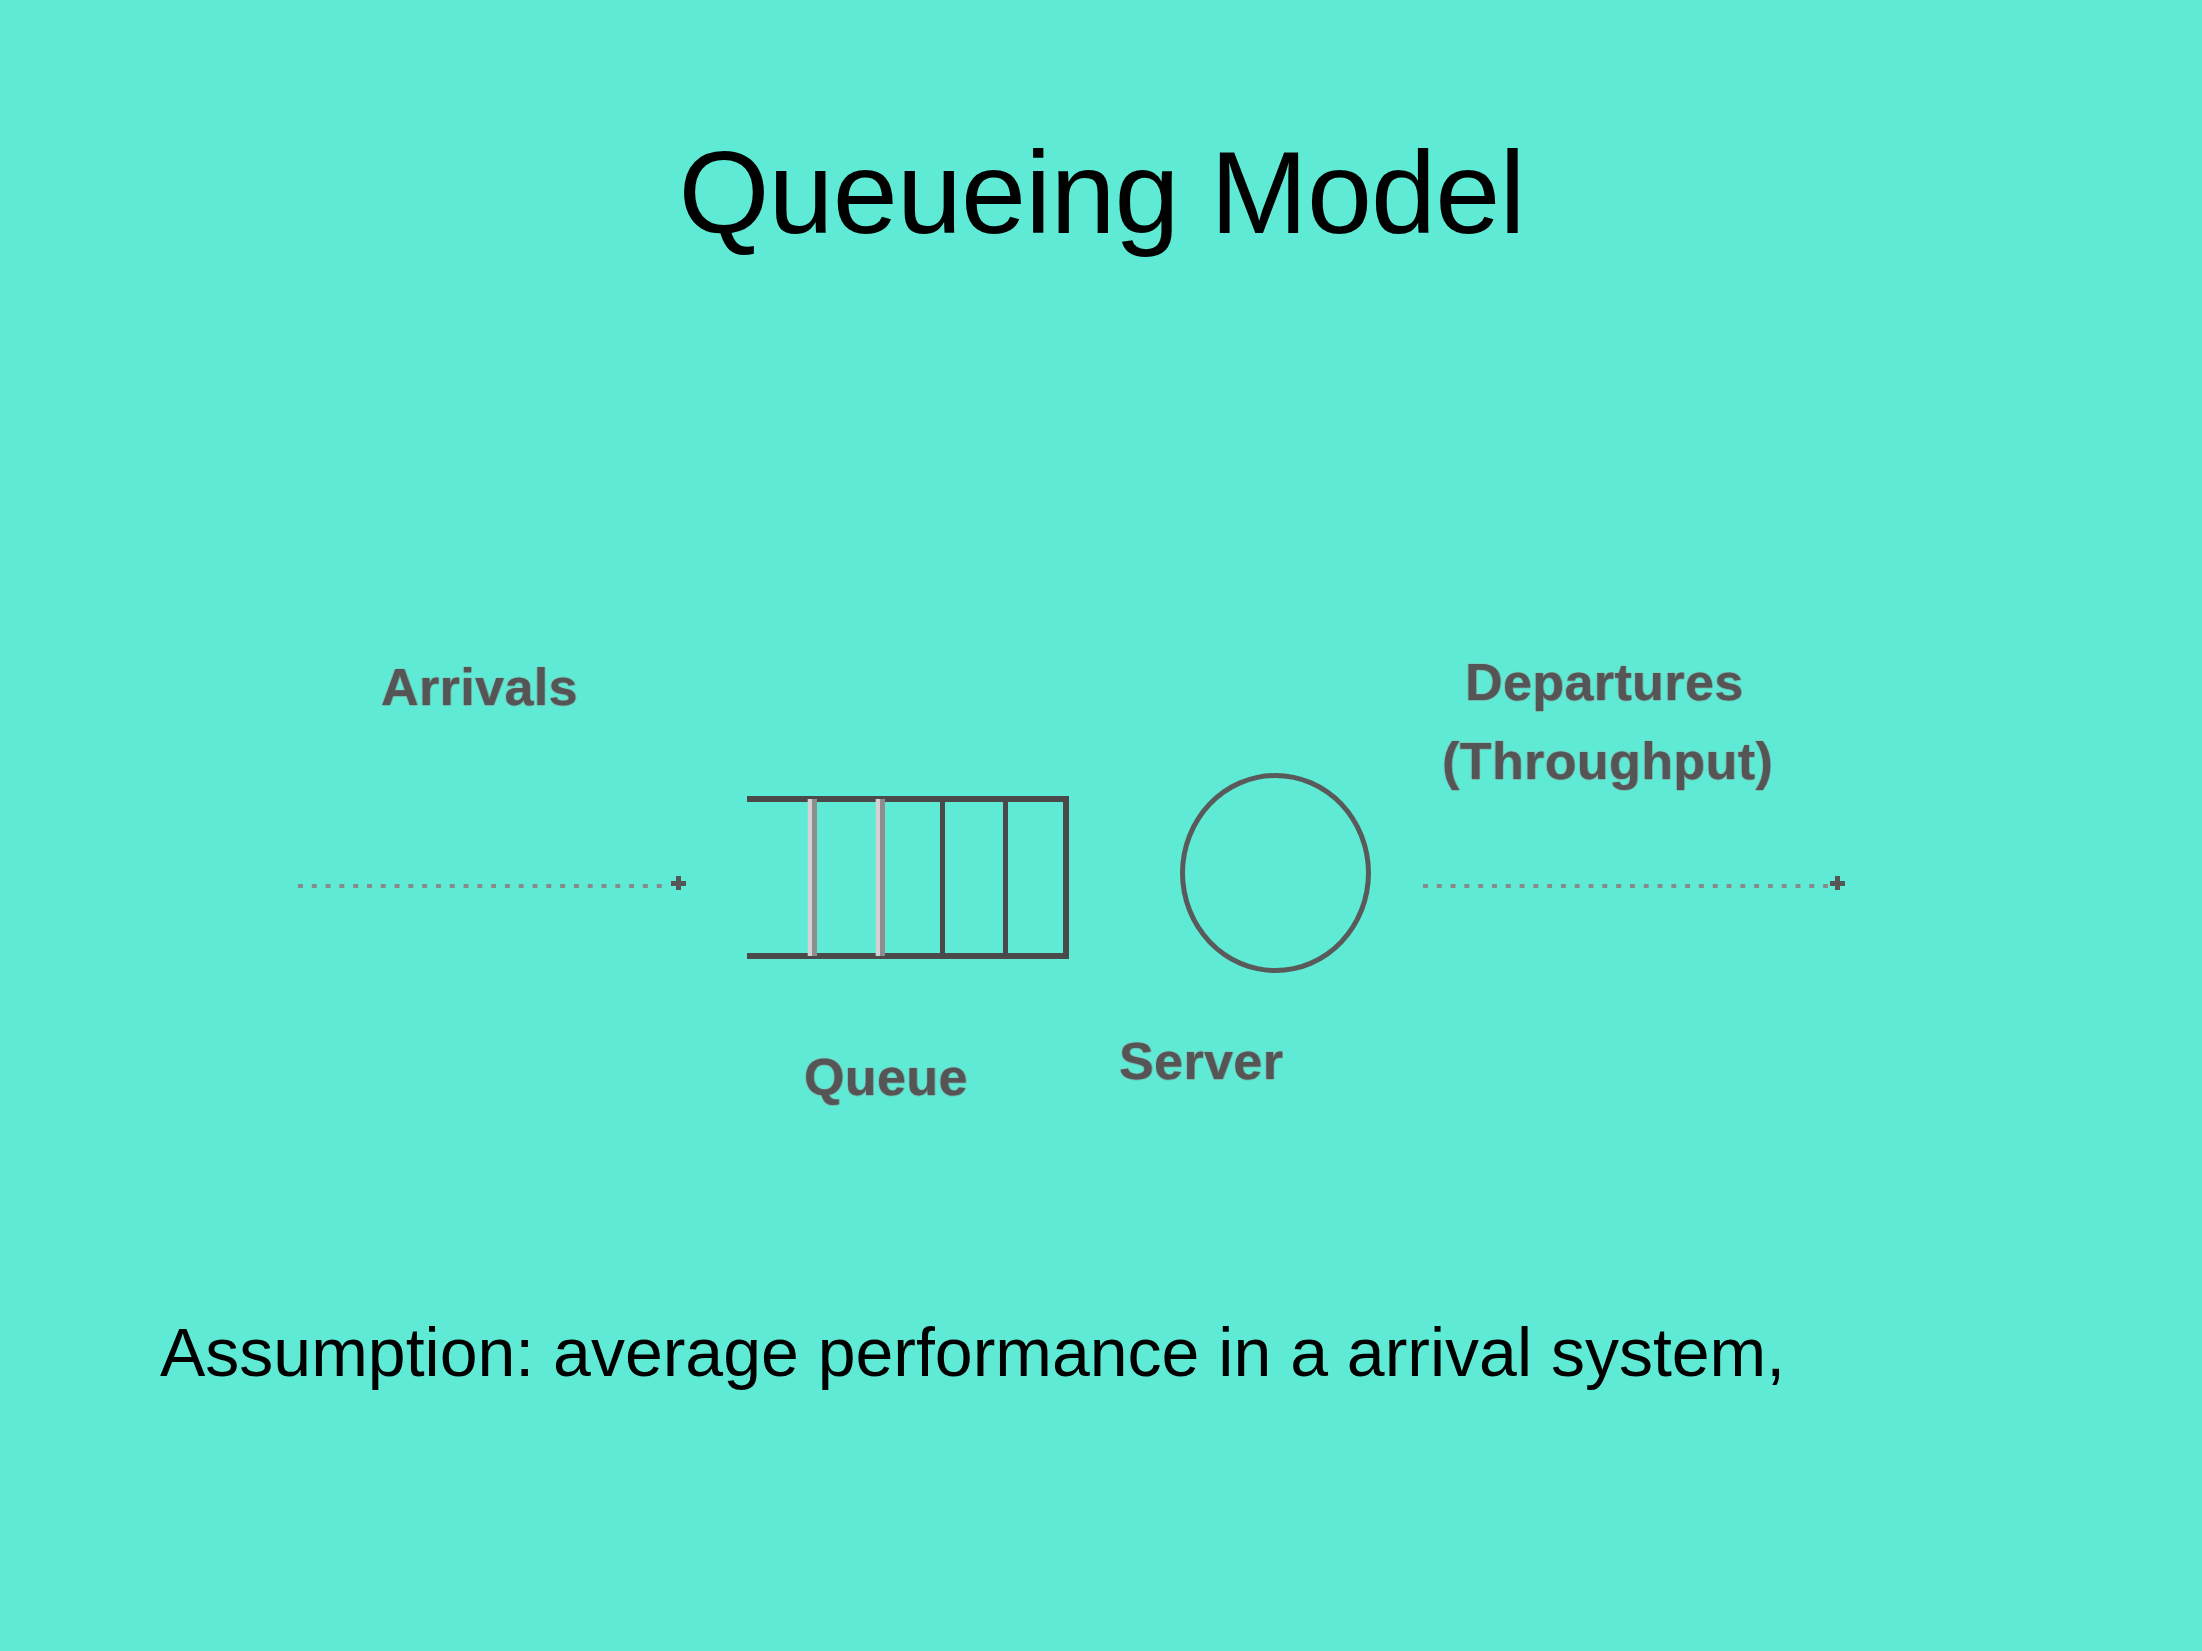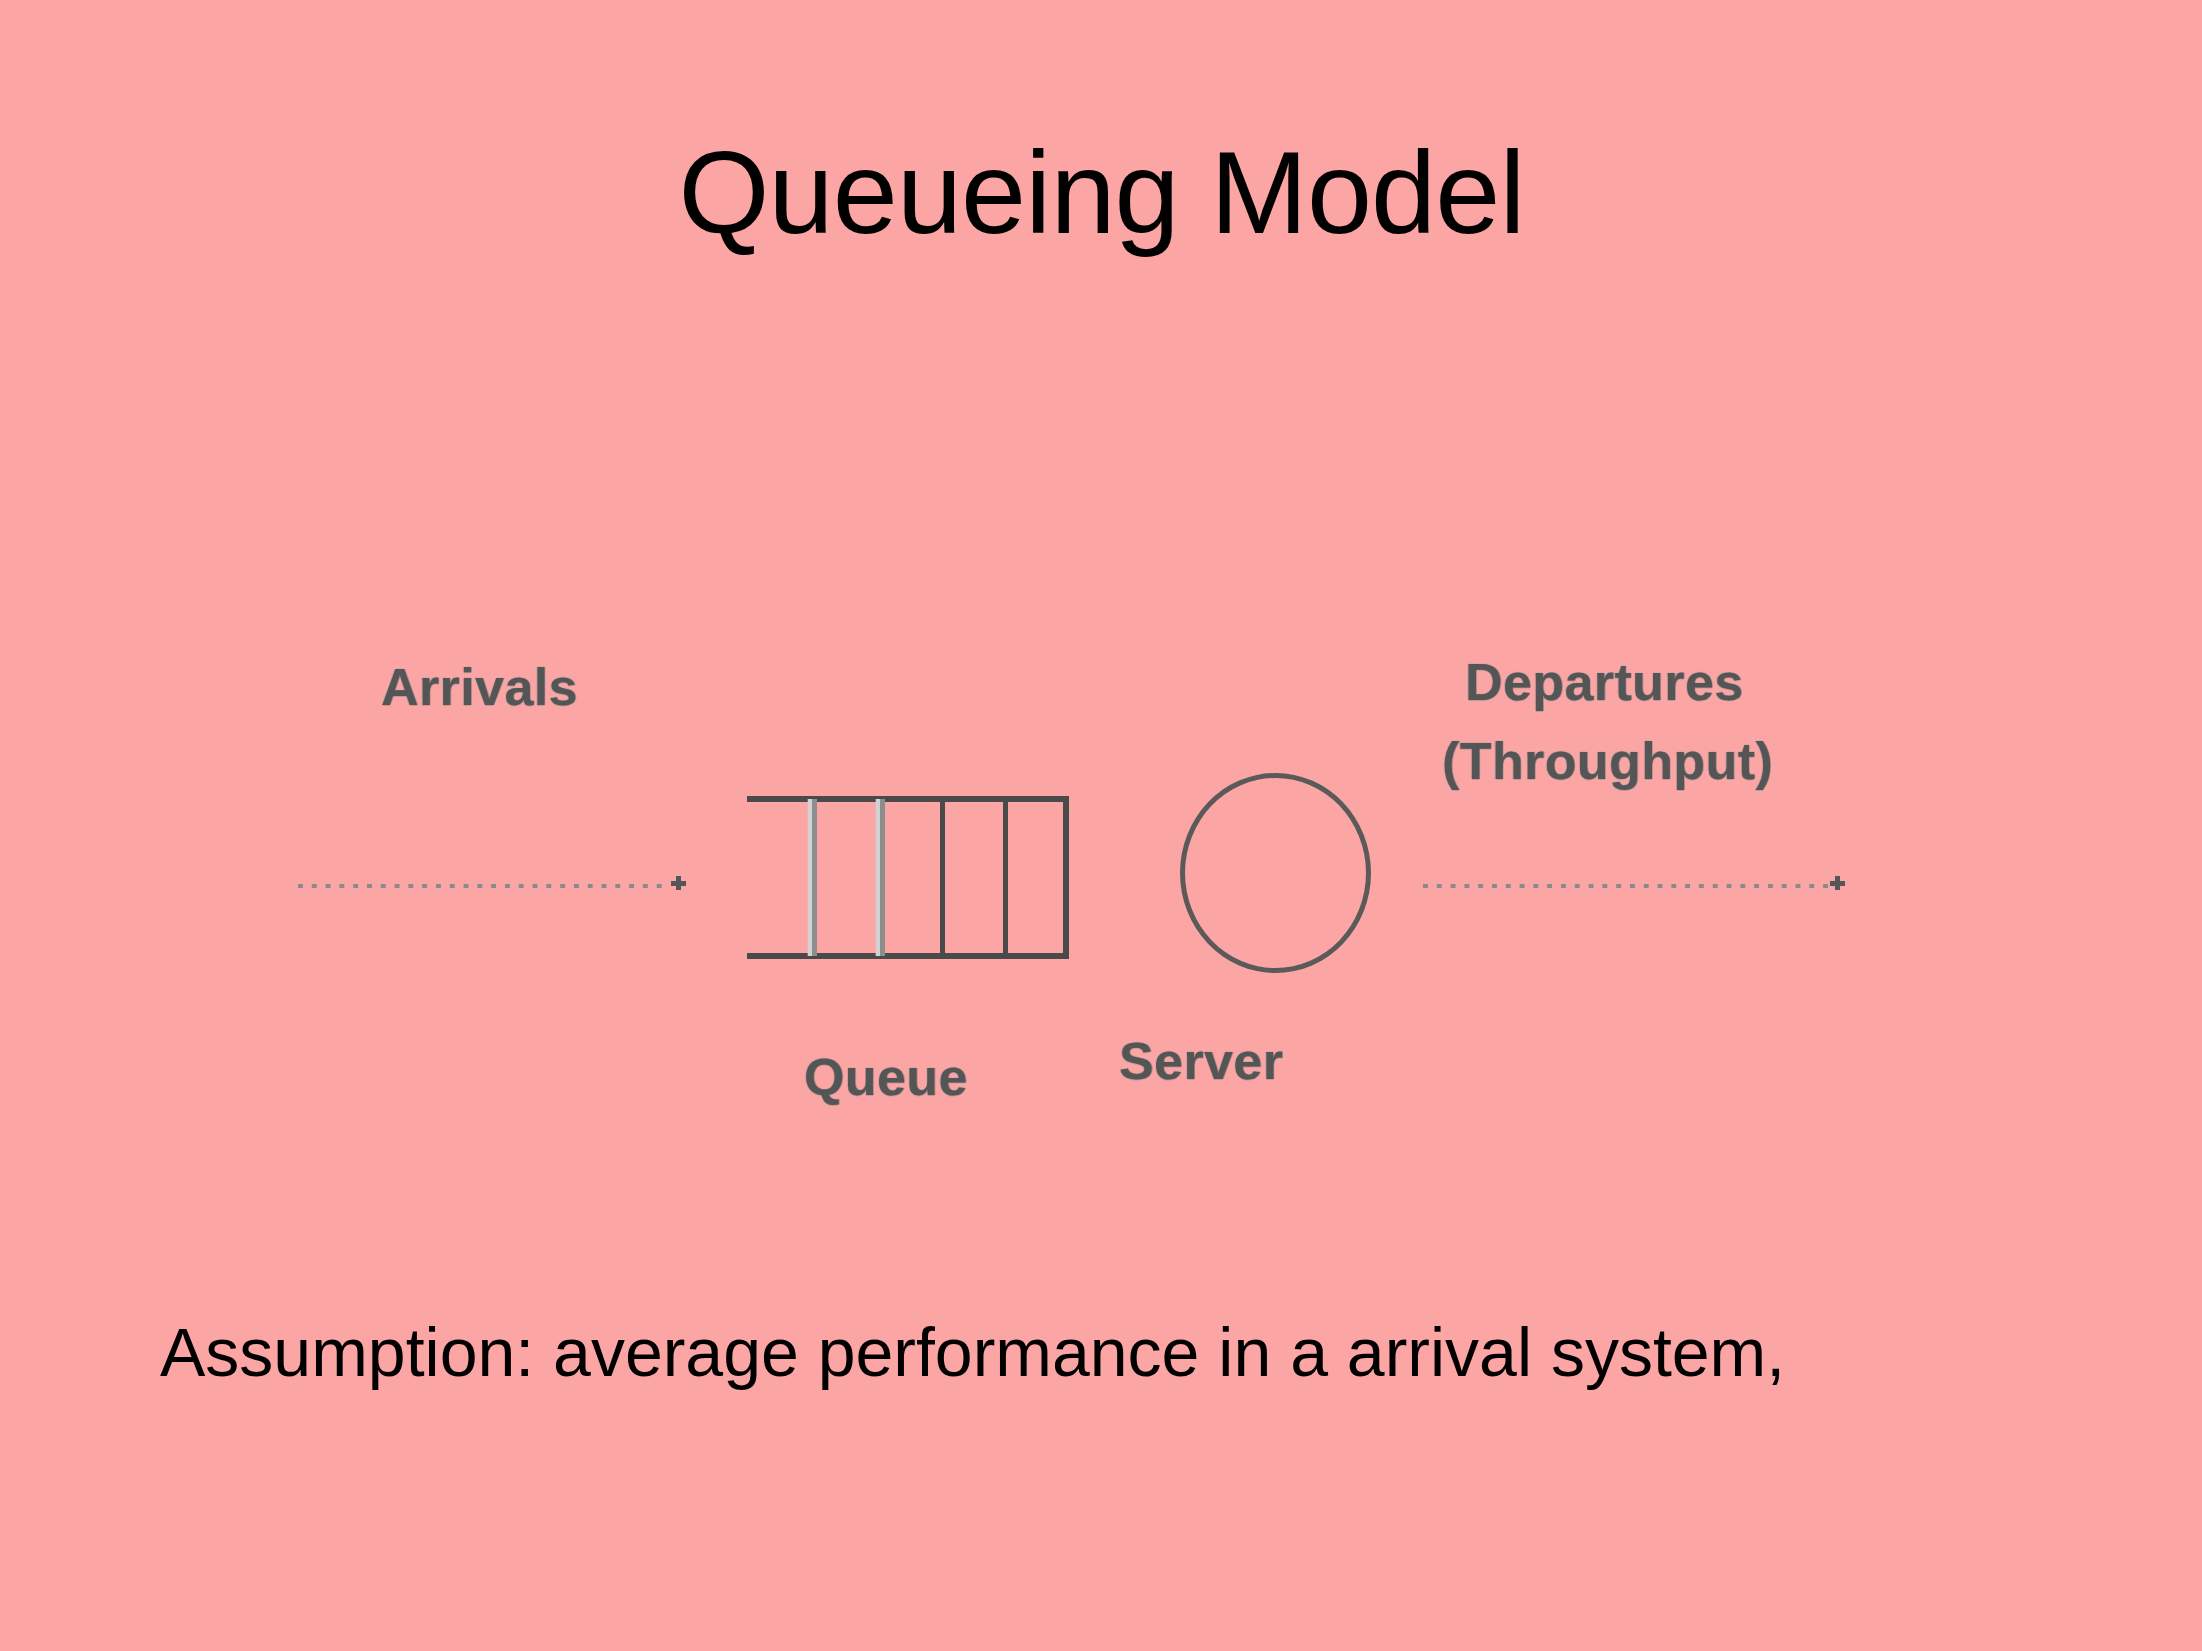--- a/index.html
+++ b/index.html
@@ -7,21 +7,21 @@
     padding: 0;
     background: #ffffff;
   }
   body {
     font-family: "Liberation Sans", sans-serif;
   }
   #slide {
     position: relative;
     width: 2203px;
     height: 1652px;
-    background: #fca5a5;
+    background: #5eead4;
     overflow: hidden;
   }
 
   
   #slide-title {
     position: absolute;
     left: 0;
     top: 127px;
     width: 2203px;
     text-align: center;

